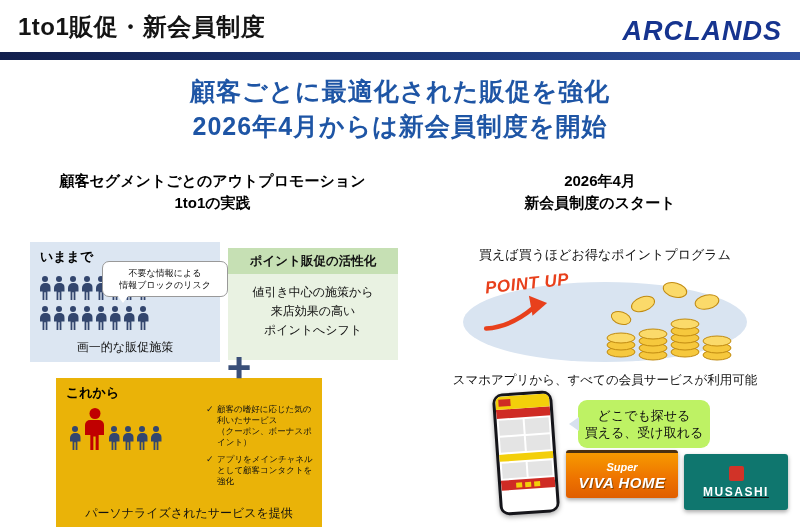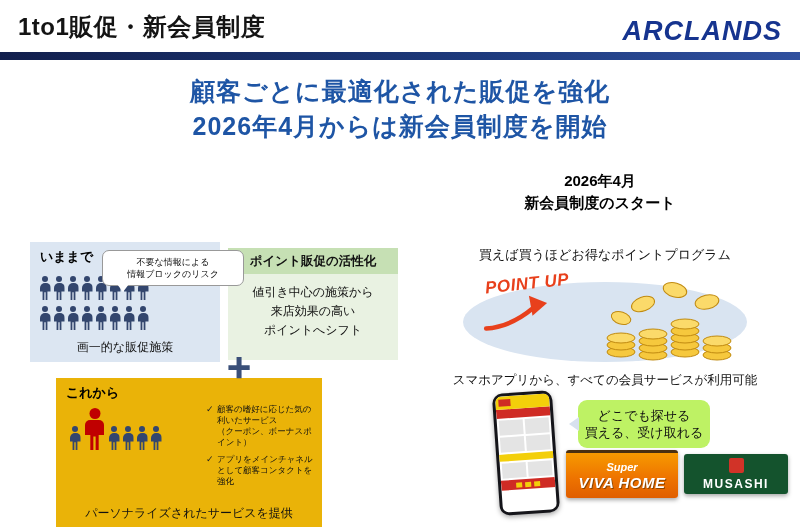--- a/index.html
+++ b/index.html
@@ -25,22 +25,22 @@
   .col-heading { position:absolute; top:170px; text-align:center; font-size:15px; font-weight:700; line-height:22px; color:#000; }
   .col-heading.left  { left:15px;  width:395px; }
   .col-heading.right { left:420px; width:360px; }
 
   
   .box { position:absolute; box-sizing:border-box; }
   .box-label { position:absolute; left:10px; top:6px; font-size:13px; font-weight:700; color:#000; }
 
   .imamade { left:30px; top:242px; width:190px; height:120px; background:#dce6f2; }
   .imamade-caption { position:absolute; bottom:6px; left:0; width:100%; text-align:center; font-size:12px; }
-  .imamade-bubble { position:absolute; left:72px; top:8px; width:116px; z-index:2;
-    background:#fff; border:1px solid #999; border-radius:7px; padding:5px 12px;
+  .imamade-bubble { position:absolute; left:72px; top:19px; width:116px; z-index:2;
+    background:#fff; border:1px solid #999; border-radius:7px; padding:5px 4px;
     font-size:9px; line-height:12px; text-align:center; }
   .imamade-bubble::after { content:""; position:absolute; left:14px; bottom:-7px;
     border-left:6px solid transparent; border-right:6px solid transparent; border-top:8px solid #fff; }
 
   .people-row { position:absolute; display:flex; align-items:flex-end; }
   .person { position:relative; display:inline-block; width:11px; height:24px; margin:0 1.5px; }
   .person::before { content:""; position:absolute; left:50%; transform:translateX(-50%); top:0;
     width:6px; height:6px; border-radius:50%; background:#33466e; }
   .person::after { content:""; position:absolute; left:0; top:7px; width:11px; height:17px; background:#33466e;
     border-radius:5px 5px 0 0;
@@ -93,38 +93,42 @@
   .right-bubble::before { content:""; position:absolute; left:-9px; top:17px;
     border-top:7px solid transparent; border-bottom:7px solid transparent; border-right:10px solid #d7e1ee; }
 
   .store { position:absolute; box-shadow:0 2px 4px rgba(0,0,0,.35); box-sizing:border-box;
     display:flex; flex-direction:column; align-items:center; justify-content:center; }
   .viva { left:566px; top:450px; width:112px; height:48px; border-radius:3px;
     background:linear-gradient(180deg,#f79a00 0%,#ee7400 55%,#e05e00 100%); border-top:3px solid #4a3010; }
   .viva-super { color:#fff; font-size:11px; font-style:italic; font-weight:700; line-height:13px; }
   .viva-name  { color:#fff; font-size:15px; font-style:italic; font-weight:800; letter-spacing:0.5px;
     text-shadow:1px 1px 0 #8a4400; }
-  .musashi { left:684px; top:454px; width:104px; height:40px; border-radius:3px; background:#14532d; gap:4px; }
+  .musashi { left:684px; top:454px; width:104px; height:56px; border-radius:3px; background:#0f766e; gap:4px;text-decoration:underline; }
   .musashi-mark { width:15px; height:15px; background:#d13328; border-radius:2px; }
   .musashi-name { color:#fff; font-size:12px; font-weight:800; letter-spacing:1.5px; }
 </style>
 </head>
 <body>
 
 <div class="slide">
 
   <div class="page-title">1to1販促・新会員制度</div>
   <div class="logo">ARCLANDS</div>
   <div class="header-bar"></div>
 
   <div class="hero">
     <div>顧客ごとに最適化された販促を強化</div>
     <div>2026年4月からは新会員制度を開始</div>
   </div>
 
+  <div class="col-heading left">
+    <div>顧客セグメントごとのアウトプロモーション</div>
+    <div>1to1の実践</div>
+  </div>
   <div class="col-heading right">
     <div>2026年4月</div>
     <div>新会員制度のスタート</div>
   </div>
 
   <div class="box imamade">
     <div class="box-label">いままで</div>
     <div class="imamade-bubble pre">不要な情報による
 情報ブロックのリスク</div>
     <div class="people-row" style="left:8px; top:34px;">

